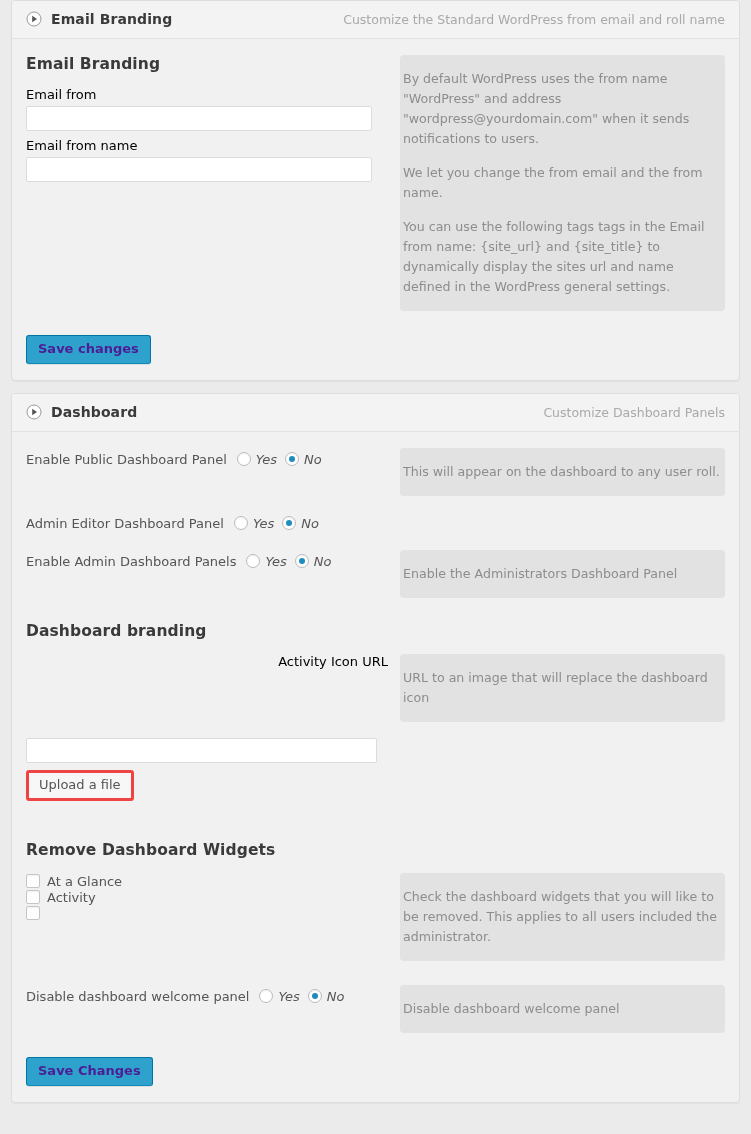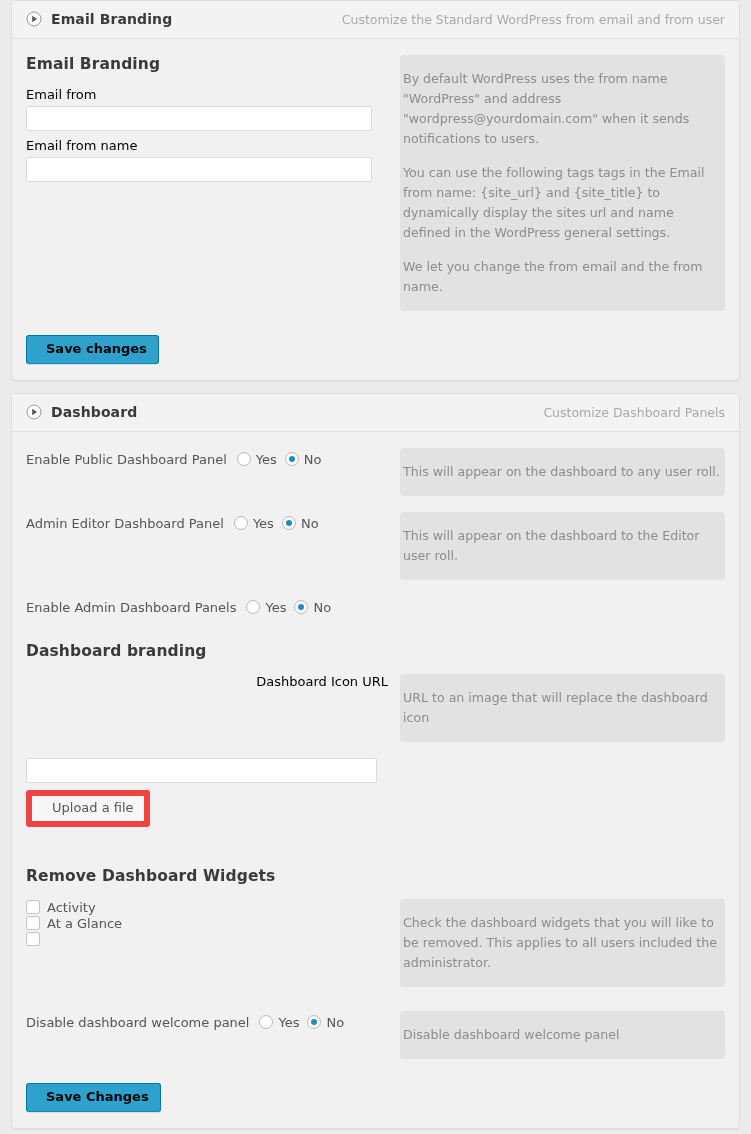--- a/index.html
+++ b/index.html
@@ -132,38 +132,38 @@
     margin: 0 0 14px 0;
   }
   .help-box p:last-child { margin-bottom: 0; }
 
   
   .btn-primary {
     display: inline-block;
     background: #2ea2cc;
     border: 1px solid #0074a2;
     border-bottom-color: #0e8bb8;
-    color: #000000;
+    color: #4c1d95;
     font-family: inherit;
     font-size: 13px;
     font-weight: bold;
-    padding: 5px 11px 6px 19px;
+    padding: 5px 11px 6px 11px;
     border-radius: 3px;
     cursor: pointer;
     line-height: 16px;
     box-shadow: 0 1px 0 rgba(0,0,0,.08);
   }
   .btn-secondary {
     display: inline-block;
     background: #f7f7f7;
-    border: 6px solid #ef4444;
+    border: 3px solid #ef4444;
     color: #555;
     font-family: inherit;
     font-size: 13px;
-    padding: 4px 10px 5px 20px;
+    padding: 4px 10px 5px 10px;
     border-radius: 3px;
     cursor: pointer;
     line-height: 16px;
   }
 
   
   .radio-row {
     display: flex;
     align-items: center;
     height: 22px;
@@ -172,20 +172,21 @@
     font-size: 13px;
     color: #555;
     margin-right: 10px;
     white-space: nowrap;
   }
   .radio-opt {
     display: inline-flex;
     align-items: center;
     margin-right: 8px;
     cursor: pointer;
+    font-style: italic;
   }
   .radio-mark {
     width: 14px;
     height: 14px;
     box-sizing: border-box;
     border: 1px solid #bbb;
     background: #fff;
     border-radius: 50%;
     display: inline-block;
     position: relative;
@@ -259,41 +260,41 @@
     <div class="panel-header">
       <div class="panel-header-left">
         <span class="toggle-icon">
           <svg width="16" height="16" viewBox="0 0 16 16" xmlns="http://www.w3.org/2000/svg">
             <circle cx="8" cy="8" r="7" fill="#ffffff" stroke="#9a9a9a" stroke-width="1"></circle>
             <path d="M6.2 4.7 L11 8 L6.2 11.3 Z" fill="#555555"></path>
           </svg>
         </span>
         <span class="panel-title">Email Branding</span>
       </div>
-      <span class="panel-subtitle">Customize the Standard WordPress from email and from user</span>
+      <span class="panel-subtitle">Customize the Standard WordPress from email and roll name</span>
     </div>
 
     <div class="panel-body">
       <div class="row">
 
         <div class="col-left">
           <div class="section-heading">Email Branding</div>
 
           <label class="field-label">Email from</label>
           <input class="text-input" type="text" value="" style="">
 
           <label class="field-label">Email from name</label>
           <input class="text-input" type="text" value="" style="">
         </div>
 
         <div class="col-right">
           <div class="help-box" style="min-height:200px;">
             <p>By default WordPress uses the from name "WordPress" and address "wordpress@yourdomain.com" when it sends notifications to users.</p>
+            <p>We let you change the from email and the from name.</p>
             <p>You can use the following tags tags in the Email from name: {site_url} and {site_title} to dynamically display the sites url and name defined in the WordPress general settings.</p>
-            <p>We let you change the from email and the from name.</p>
           </div>
         </div>
       </div>
 
       <div class="spacer-24"></div>
       <button class="btn-primary">Save changes</button>
     </div>
   </div>
 
   <div class="panel">
@@ -343,77 +344,77 @@
             <span class="radio-opt">
               <span class="radio-mark"></span>
               <span class="radio-text">Yes</span>
             </span>
             <span class="radio-opt">
               <span class="radio-mark checked"></span>
               <span class="radio-text">No</span>
             </span>
           </div>
         </div>
-        <div class="dash-right">
-          <div class="help-box">This will appear on the dashboard to the Editor user roll.</div>
-        </div>
       </div>
 
       <div class="spacer-16"></div>
 
       
       <div class="dash-block">
         <div class="dash-left">
           <div class="radio-row">
             <span class="rr-label">Enable Admin Dashboard Panels</span>
             <span class="radio-opt">
               <span class="radio-mark"></span>
               <span class="radio-text">Yes</span>
             </span>
             <span class="radio-opt">
               <span class="radio-mark checked"></span>
               <span class="radio-text">No</span>
             </span>
           </div>
         </div>
+        <div class="dash-right">
+          <div class="help-box">Enable the Administrators Dashboard Panel</div>
+        </div>
       </div>
 
       <div class="spacer-24"></div>
 
       
       <div class="section-heading">Dashboard branding</div>
 
       <div class="dash-block">
         <div class="dash-left">
-          <label class="field-label">Dashboard Icon URL</label>
+          <label class="field-label">Activity Icon URL</label>
         </div>
         <div class="dash-right">
           <div class="help-box">URL to an image that will replace the dashboard icon</div>
         </div>
       </div>
 
       <div class="spacer-16"></div>
       <input class="text-input wide" type="text" value="" style="">
       <button class="btn-secondary">Upload a file</button>
 
       <div class="spacer-24"></div>
       <div class="spacer-16"></div>
 
       
       <div class="section-heading">Remove Dashboard Widgets</div>
 
       <div class="dash-block">
         <div class="dash-left">
           <div class="check-row">
             <span class="check-mark"></span>
-            <span class="check-text">Activity</span>
+            <span class="check-text">At a Glance</span>
           </div>
           <div class="check-row">
             <span class="check-mark"></span>
-            <span class="check-text">At a Glance</span>
+            <span class="check-text">Activity</span>
           </div>
           <div class="check-row">
             <span class="check-mark"></span>
             <span class="check-text"></span>
           </div>
         </div>
         <div class="dash-right">
           <div class="help-box">Check the dashboard widgets that you will like to be removed. This applies to all users included the administrator.</div>
         </div>
       </div>

